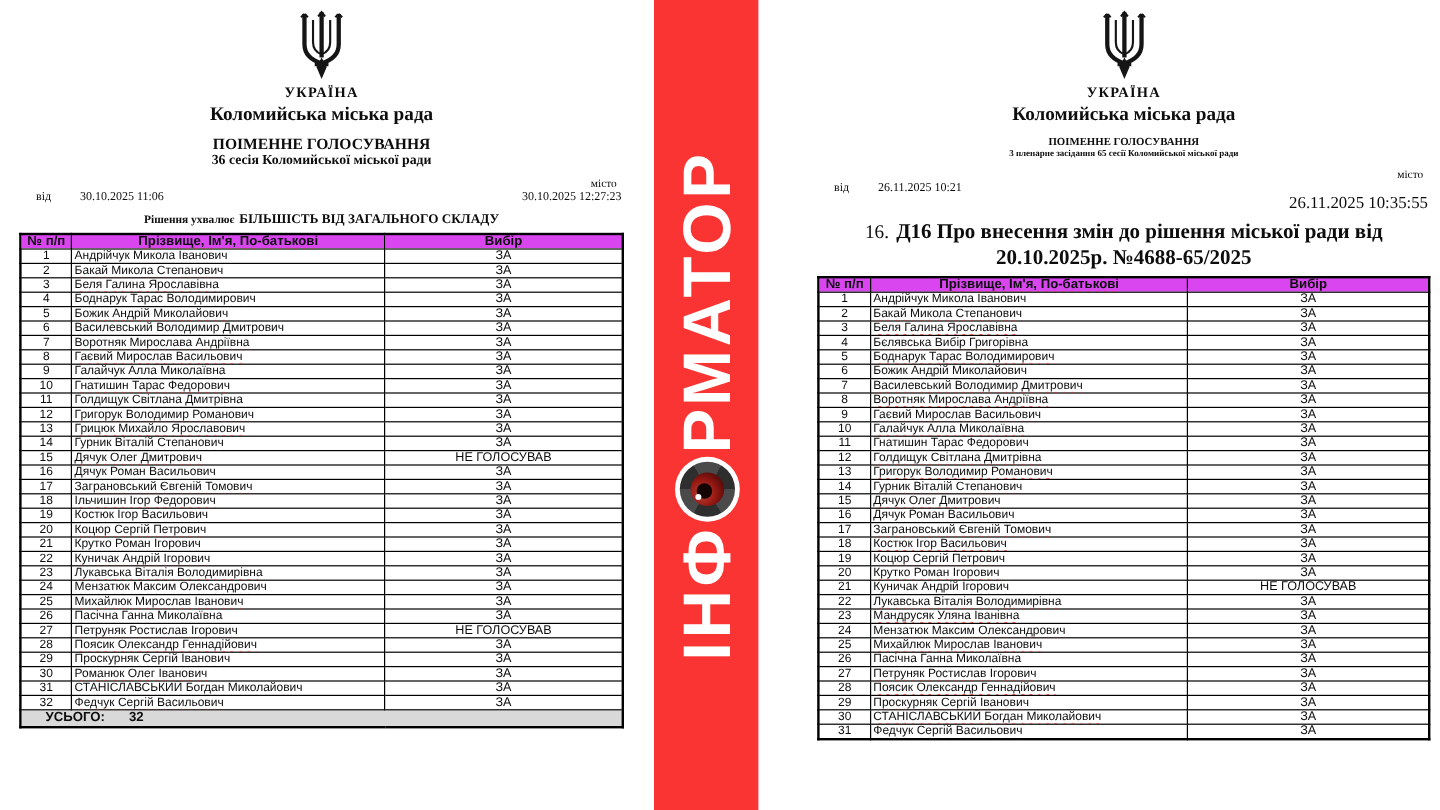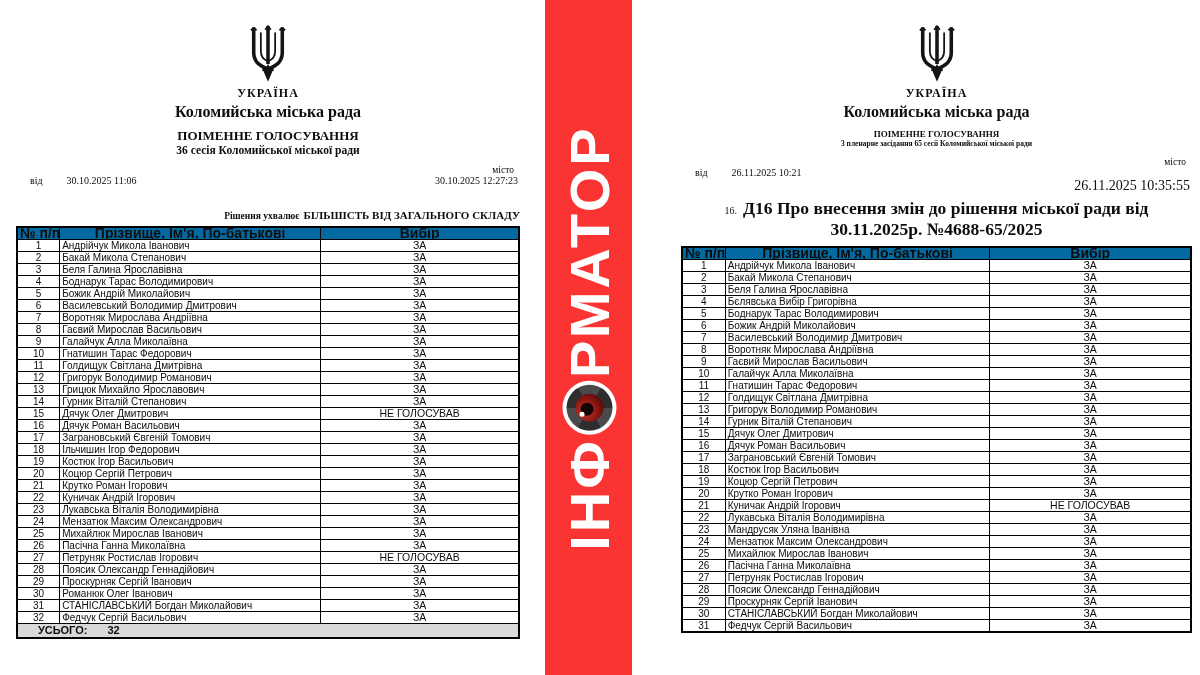--- a/index.html
+++ b/index.html
@@ -1,55 +1,55 @@
 <!DOCTYPE html>
 <html><head>
 <meta charset="utf-8">
 <style>
   * { margin:0; padding:0; box-sizing:border-box; }
   html,body { width:1200px; height:675px; background:#fff; overflow:hidden;
               font-family:"Liberation Serif", serif; color:#0d0d0d; position:relative; }
 
-  .doc { position:absolute; top:22px; }
+  .doc { position:absolute; top:6px; }
   .doc-left  { left:16px;  width:504px; }
   .doc-right { left:681px; width:511px; }
 
   .crest { display:block; margin:2px auto 2px auto; }
 
   .country  { text-align:center; font-weight:bold; font-size:12px; letter-spacing:1px; }
   .council  { text-align:center; font-weight:bold; font-size:16px; margin-top:2px; }
   .votetype-l { text-align:center; font-weight:bold; font-size:13px; margin-top:7px; }
   .session-l  { text-align:center; font-weight:bold; font-size:11.5px; }
   .votetype-r { text-align:center; font-weight:bold; font-size:9px; margin-top:8px; }
   .session-r  { text-align:center; font-weight:bold; font-size:7.5px; }
 
   .misto { text-align:right; font-size:9.5px; margin-top:9px; padding-right:6px; }
   .vidline { display:flex; justify-content:space-between; font-size:10px; }
   .vidline .vid { margin-right:10px; }
   .vidline .left-part { display:flex; gap:14px; padding-left:14px; }
   .vidline .right { padding-right:2px; }
   .dateline-r { text-align:right; font-size:14px; padding-right:2px; }
 
   .title-l { text-align:center; font-weight:bold; font-size:12.5px; margin-top:3px; }
-  .decision-l { text-align:right; margin-top:19px; margin-bottom:3px; }
+  .decision-l { text-align:center; margin-top:3px; margin-bottom:3px; }
   .decision-l .pre  { font-weight:bold; font-size:9.5px; }
   .decision-l .rule { font-weight:bold; font-size:11px; }
   .title-r { text-align:center; font-weight:bold; font-size:17.5px; line-height:1.22;
              margin-top:4px; margin-bottom:5px; }
-  .title-r .itemnum { font-weight:normal; font-size:10px; margin-right:6px; }
+  .title-r .itemnum { font-weight:normal; font-size:16px; margin-right:6px; }
 
   table.votes { width:100%; border-collapse:collapse; table-layout:fixed;
                 font-family:"Liberation Sans", sans-serif; font-size:10px; }
   table.votes col.c-num  { width:8.5%; }
   table.votes col.c-name { width:52%; }
   table.votes col.c-vote { width:39.5%; }
   table.votes th, table.votes td { border:1px solid #000; height:12px;
                 line-height:11px; padding:0 2px; overflow:hidden; white-space:nowrap; }
   table.votes { border:2px solid #000; }
-  table.votes thead th { background:#0369a1; font-weight:bold; font-size:14px; text-align:center; }
+  table.votes thead th { background:#d946ef; font-weight:bold; font-size:11px; text-align:center; }
   th.name-h { text-decoration:underline wavy #dd2c1e 1px; text-underline-offset:2px; }
   td.num  { text-align:center; }
   td.name { text-align:left; padding-left:5px;
             text-decoration:underline wavy #dd2c1e 1px; text-underline-offset:2px; }
   td.vote { text-align:center; font-size:10.5px; }
   tr.total td { background:#d9d9d9; font-weight:bold; font-size:11px;
                 text-align:left; padding-left:20px; height:14px; line-height:13px; }
   tr.total .tval { margin-left:20px; }
 
   .banner { position:absolute; left:545px; top:0; width:87px; height:675px; }
@@ -327,21 +327,21 @@
   <div class="misto">місто</div>
   <div class="vidline">
     <span class="left-part">
       <span class="vid">від</span>
       <span>26.11.2025 10:21</span>
     </span>
     <span class="right"></span>
   </div>
   <div class="dateline-r">26.11.2025 10:35:55</div>
   <div class="title-r">
-    <span class="itemnum">16.</span><span>Д16 Про внесення змін до рішення міської ради від 30.11.2025р. №4688-65/2025</span>
+    <span class="itemnum">16.</span><span>Д16 Про внесення змін до рішення міської ради від 20.10.2025р. №4688-65/2025</span>
   </div>
   <table class="votes">
     <colgroup>
         <col class="c-num">
         <col class="c-name">
         <col class="c-vote">
       </colgroup>
     <thead>
       <tr>
         <th>№ п/п</th>

